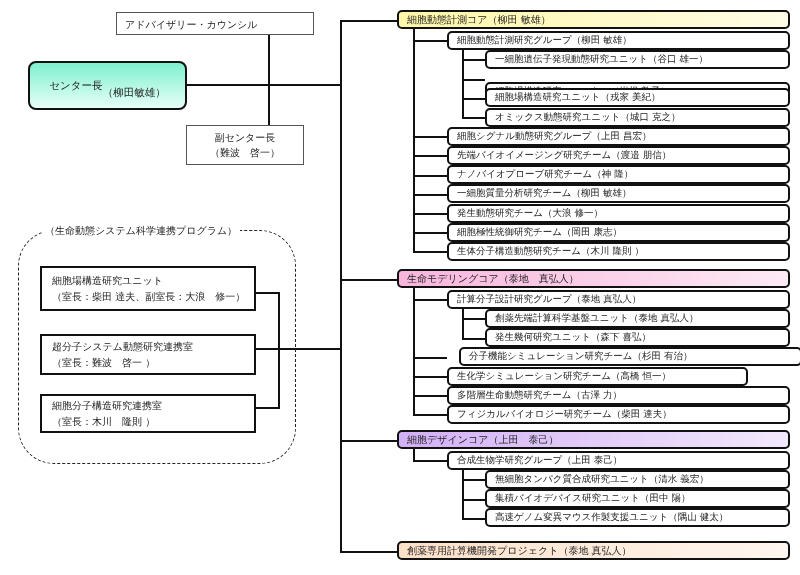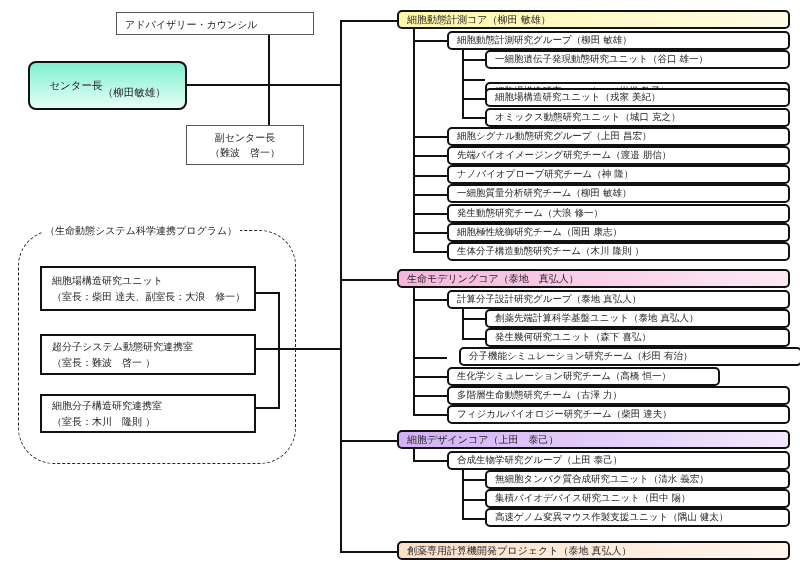--- a/index.html
+++ b/index.html
@@ -126,21 +126,21 @@
     </div>
     <div class="abs rbox" style="left: 485px; top: 328.1px; width: 305px; height: 19px;">
       <span>発生幾何研究ユニット（森下 喜弘）</span>
     </div>
     <div class="line" style="left: 462px; top: 307.7px; width: 2px; height: 30.9px;"></div>
     <div class="line" style="left: 462px; top: 318.4px; width: 23px; height: 2px;"></div>
     <div class="line" style="left: 462px; top: 337.6px; width: 23px; height: 2px;"></div>
     <div class="abs rbox" style="left: 459px; top: 347.3px; width: 343px; height: 19px;">
       <span>分子機能シミュレーション研究チーム（杉田 有治）</span>
     </div>
-    <div class="abs rbox" style="left: 447px; top: 366.5px; width: 273px; height: 19px;">
+    <div class="abs rbox" style="left: 447px; top: 366.5px; width: 301px; height: 19px;">
       <span>生化学シミュレーション研究チーム（高橋 恒一）</span>
     </div>
     <div class="abs rbox" style="left: 447px; top: 385.7px; width: 343px; height: 19px;">
       <span>多階層生命動態研究チーム（古澤 力）</span>
     </div>
     <div class="abs rbox" style="left: 447px; top: 404.9px; width: 343px; height: 19px;">
       <span>フィジカルバイオロジー研究チーム（柴田 達夫）</span>
     </div>
     <div class="line" style="left: 413px; top: 288px; width: 2px; height: 127.4px;"></div>
     <div class="line" style="left: 413px; top: 299.2px; width: 34px; height: 2px;"></div>

